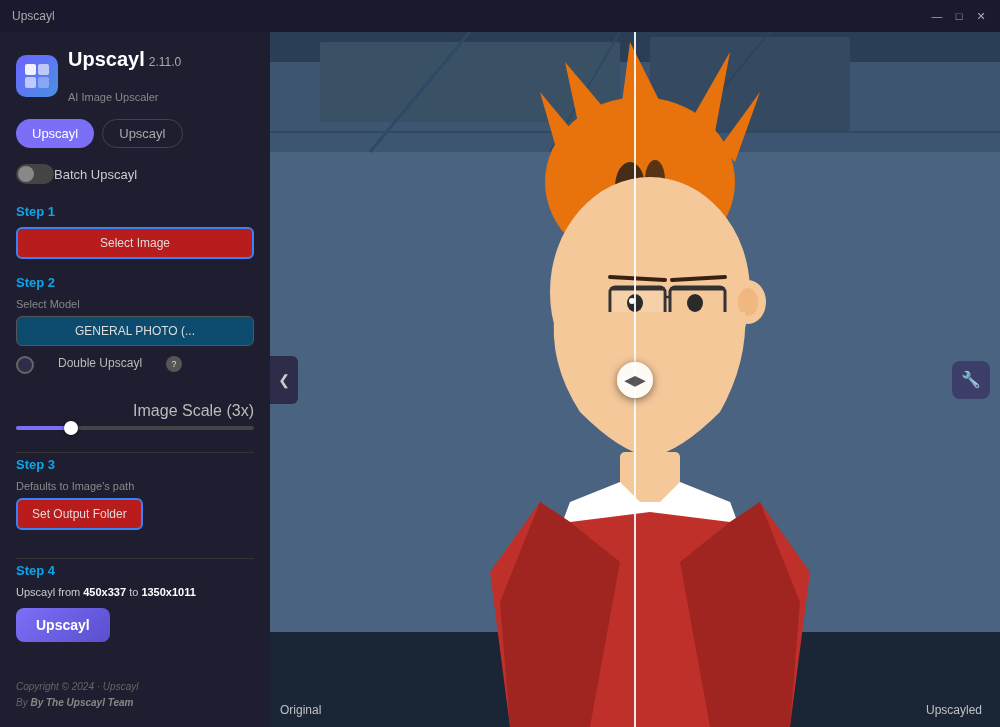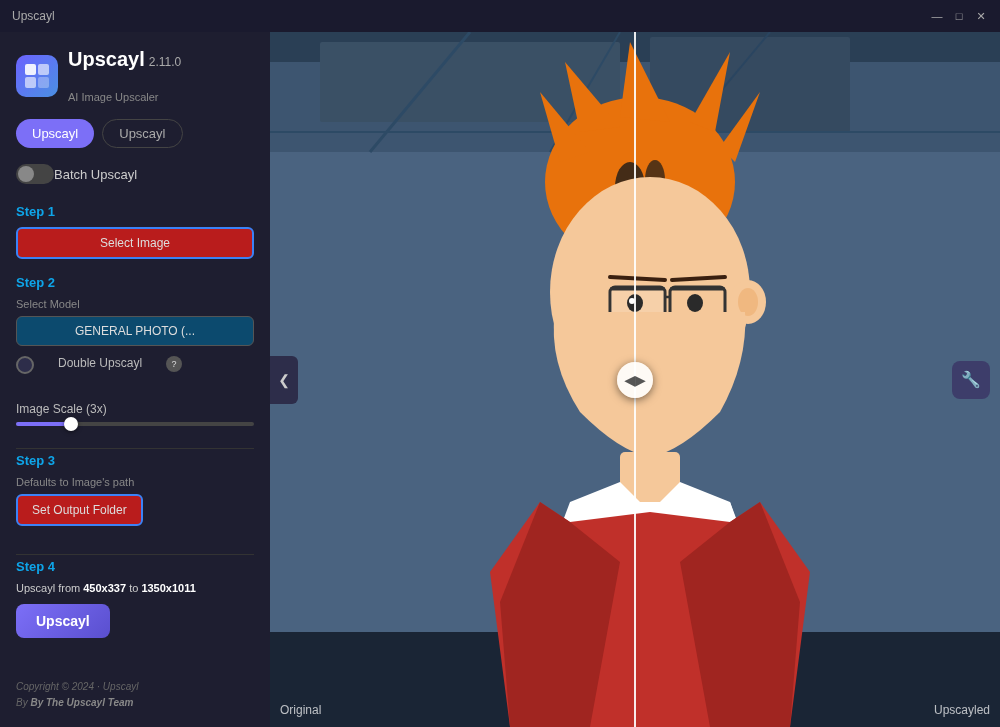--- a/index.html
+++ b/index.html
@@ -228,23 +228,24 @@
       color: #ddd;
       font-size: 9px;
       display: flex;
       align-items: center;
       justify-content: center;
       cursor: pointer;
     }
 
     
     .scale-label {
-      font-size: 12px;
+      font-size: 16px;
       color: #bbb;
       margin-bottom: 6px;
+      text-align: right;
     }
     .slider-track {
       width: 100%;
       height: 4px;
       background: #444;
       border-radius: 2px;
       position: relative;
       margin-bottom: 14px;
     }
     .slider-fill {
@@ -398,21 +399,21 @@
       position: absolute;
       bottom: 10px;
       left: 10px;
       font-size: 12px;
       color: rgba(255,255,255,0.7);
       z-index: 10;
     }
     .img-label-right {
       position: absolute;
       bottom: 10px;
-      right: 10px;
+      right: 18px;
       font-size: 12px;
       color: rgba(255,255,255,0.7);
       z-index: 10;
     }
 
     
     .scene-bg {
       position: absolute;
       width: 100%;
       height: 100%;

